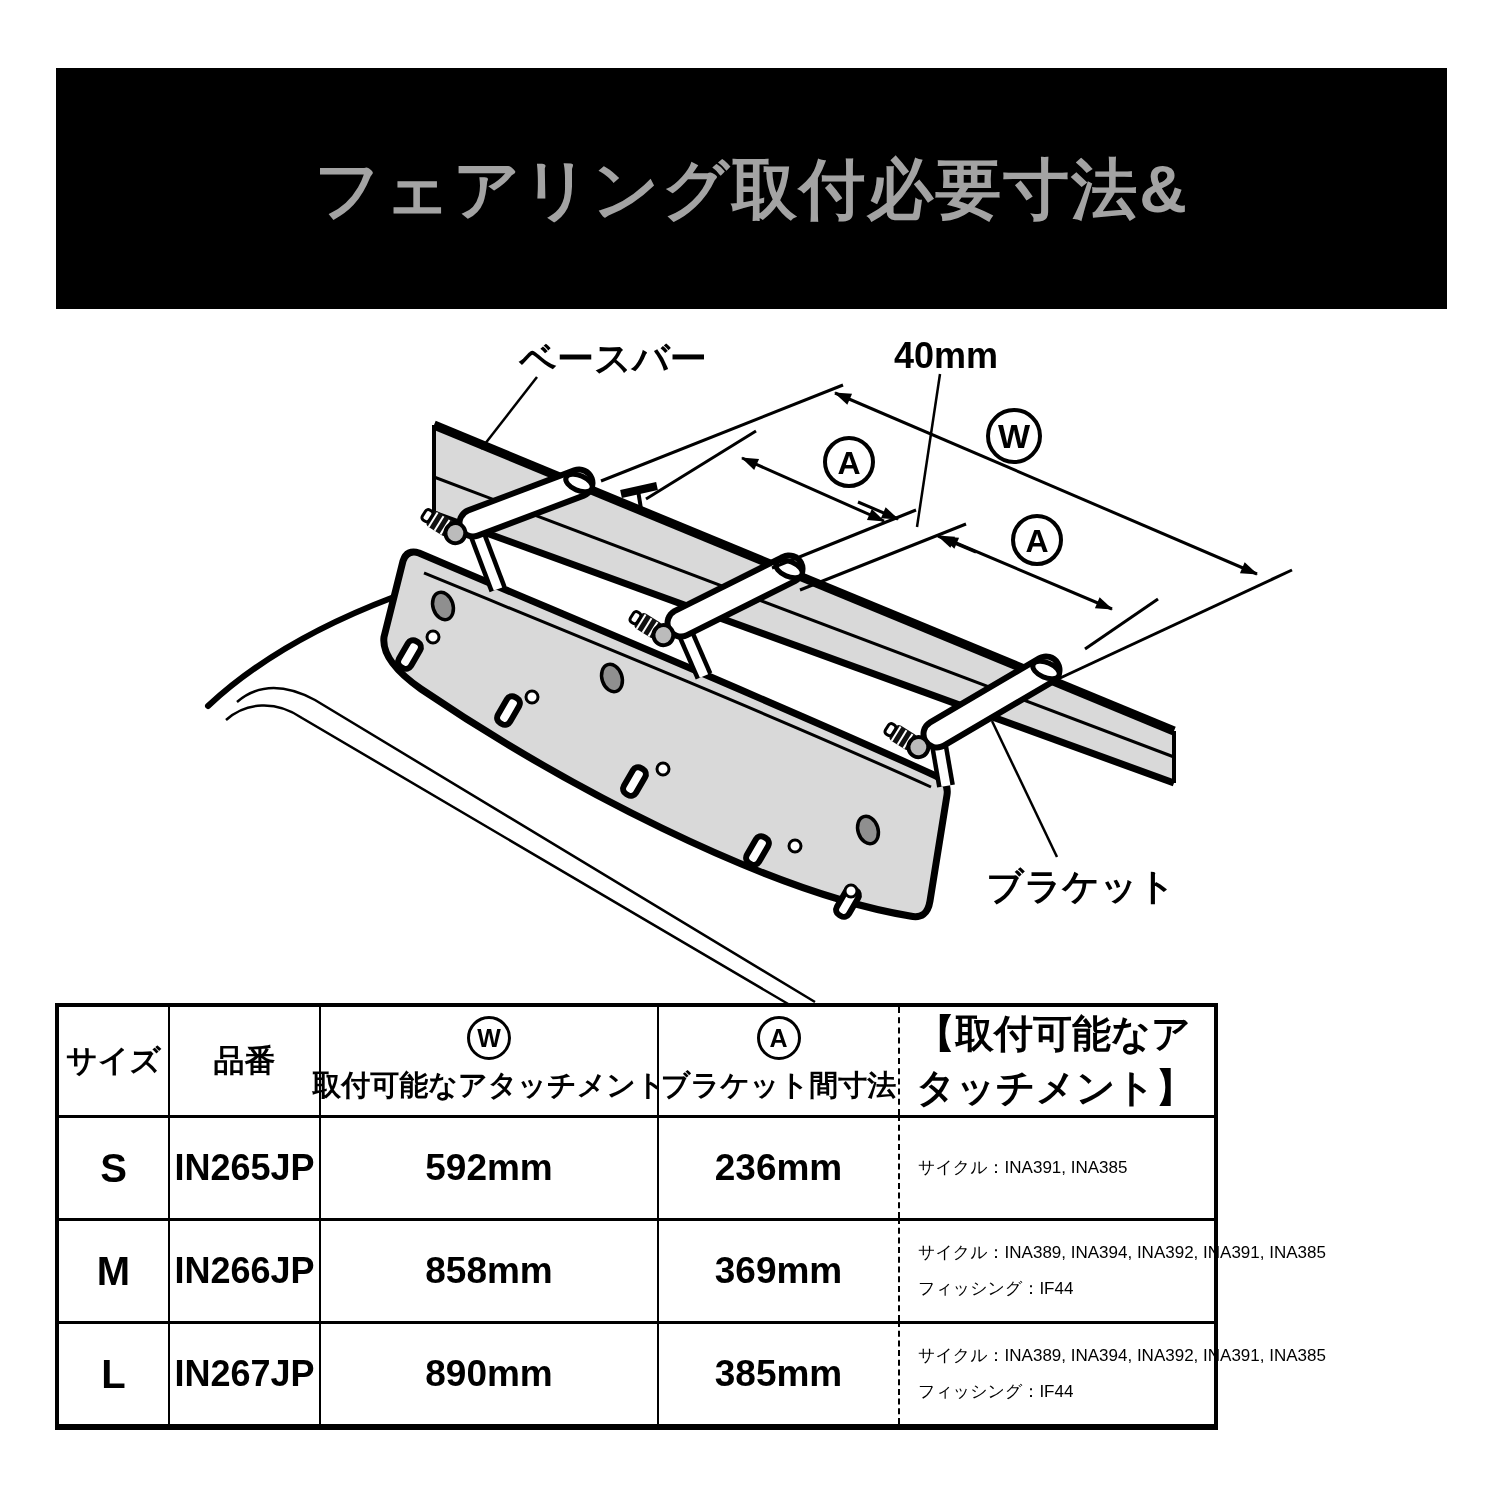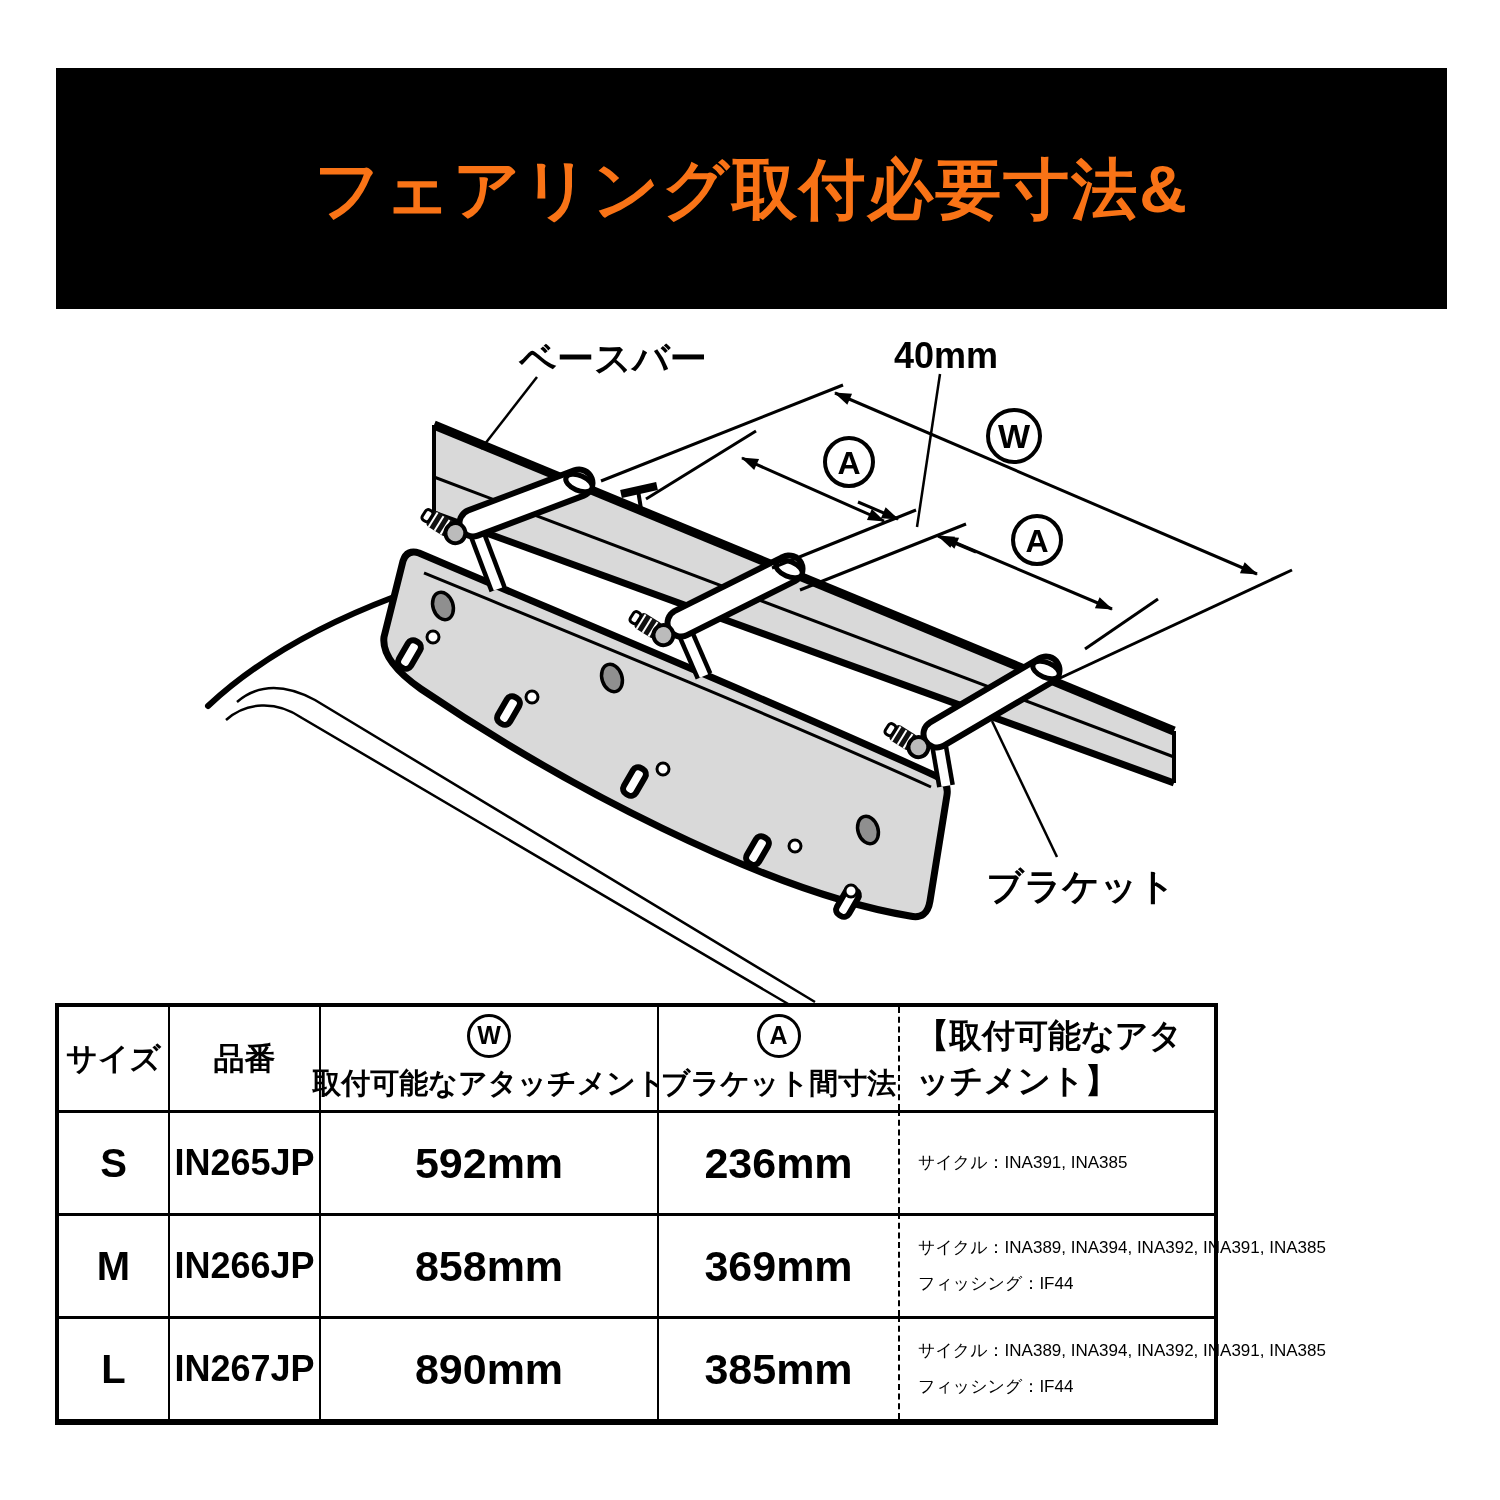--- a/index.html
+++ b/index.html
@@ -1,39 +1,39 @@
 <!DOCTYPE html>
 <html><head>
 <meta charset="utf-8">
 <style>
   html,body{margin:0;padding:0;background:#fff;}
   body{width:1500px;height:1500px;position:relative;font-family:"Liberation Sans",sans-serif;color:#000;}
-  .banner{position:absolute;left:56px;top:68px;width:1391px;height:241px;background:#000;color:#f97316;
+  .banner{position:absolute;left:56px;top:68px;width:1391px;height:241px;background:#000;color:#a3a3a3;
           display:flex;flex-direction:column;align-items:center;justify-content:center;gap:22px;}
   .banner .line{font-size:66px;font-weight:bold;letter-spacing:2px;line-height:1;white-space:nowrap;}
   .diagram{position:absolute;left:0;top:310px;width:1500px;height:700px;}
   .diagram svg{display:block;width:1500px;height:700px;}
   svg text{font-family:"Liberation Sans",sans-serif;font-weight:bold;fill:#000;}
   .spec-table{position:absolute;left:55px;top:1003px;}
   table{border-collapse:separate;border-spacing:0;table-layout:fixed;width:1163px;
         border:4px solid #000;border-bottom-width:6px;}
   th,td{padding:0;vertical-align:middle;text-align:center;background:#fff;}
   thead th{height:103px;}
   tbody td{height:100px;border-top:3px solid #000;}
   .c2,.c3,.c4{border-left:2px solid #000;}
   .c5{border-left:2px dashed #000;text-align:left;}
   th.c1,th.c2{font-size:31px;font-weight:bold;}
   .hd-stack{display:flex;flex-direction:column;align-items:center;justify-content:center;gap:6px;}
   .circ{display:inline-flex;align-items:center;justify-content:center;width:38px;height:38px;
         border:3px solid #000;border-radius:50%;font-size:25px;font-weight:bold;line-height:1;}
   .hd-label{font-size:29px;font-weight:bold;white-space:nowrap;}
-  th.c5{font-size:33px;font-weight:bold;padding-left:16px;}
+  th.c5{font-size:39px;font-weight:bold;padding-left:16px;}
   td.c1{font-size:40px;font-weight:bold;}
   td.c2{font-size:36px;font-weight:bold;text-align:center;}
-  td.c3,td.c4{font-size:43px;font-weight:bold;}
+  td.c3,td.c4{font-size:37px;font-weight:bold;}
   td.c5{font-size:17px;font-weight:normal;padding-left:18px;}
   td.c5 .al{line-height:36px;white-space:nowrap;}
 </style>
 </head>
 <body>
 
 <div class="banner">
   <div class="line">フェアリング取付必要寸法&amp;</div>
 </div>
 

